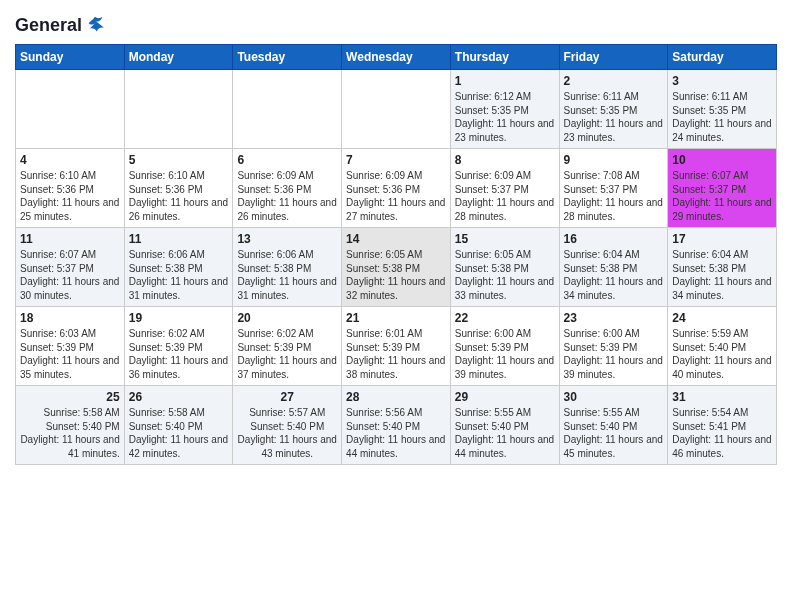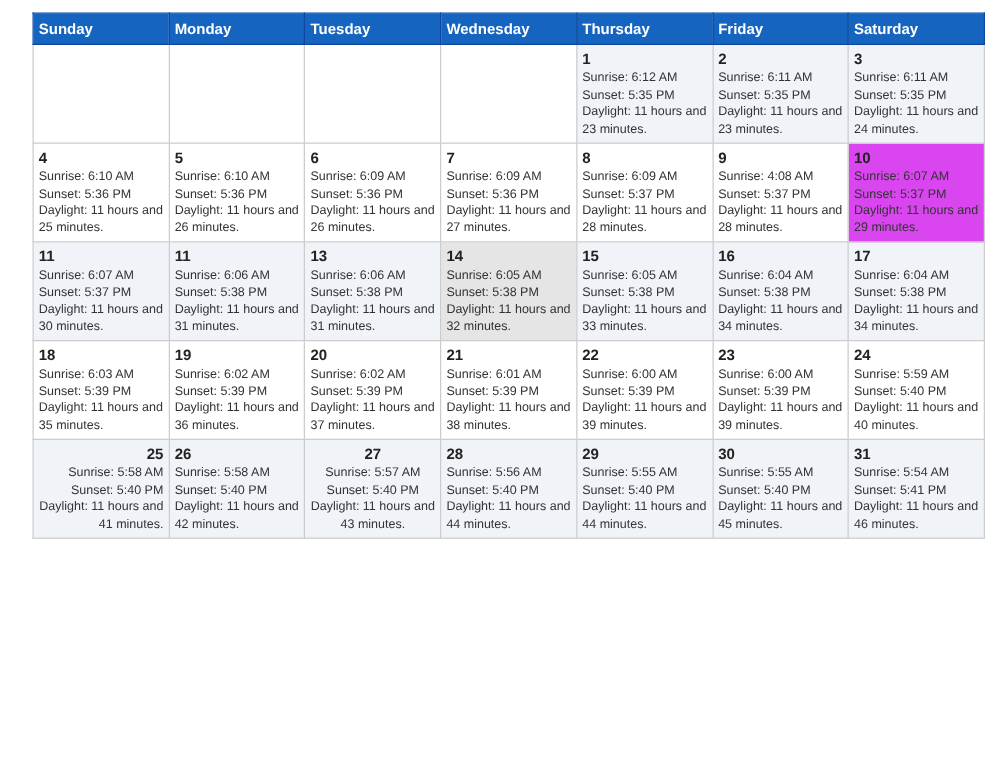--- a/index.html
+++ b/index.html
@@ -58,21 +58,20 @@
     }
     .location-subtitle {
       font-size: 14px;
       color: #444;
       margin-top: 2px;
     }
     .calendar-table {
       width: 100%;
       border-collapse: collapse;
       table-layout: fixed;
-      margin-left: 11px;
     }
     .calendar-table th {
       background-color: #1565c0;
       color: #fff;
       font-size: 12px;
       font-weight: bold;
       padding: 5px 4px;
       text-align: left;
       border: 1px solid #0d47a1;
     }
@@ -104,20 +103,37 @@
       color: #333;
     }
     .empty-cell {
       background: #fff !important;
     }
   </style>
 </head>
 <body>
 
 <div class="page-container">
+  <div class="header">
+    <div class="logo-area">
+      <div class="logo-text">
+        <span class="logo-general">
+          <span>General</span>
+        </span>
+        <svg class="logo-icon" viewBox="0 0 24 24">
+          <path d="M12 3 C14 5, 18 5, 20 3 C19 7, 16 9, 13 8 L22 15 C18 14, 15 16, 14 19 C12 16, 9 15, 6 16 L12 10 C10 12, 7 12, 5 10 C7 8, 10 6, 12 3 Z" fill="#1565c0"></path>
+        </svg>
+      </div>
+      <div class="logo-blue-label"></div>
+    </div>
+    <div class="title-area">
+      <div class="month-title"></div>
+      <div class="location-subtitle"></div>
+    </div>
+  </div>
 
   <table class="calendar-table">
     <thead>
       <tr>
       <th>Sunday</th>
           <th>Monday</th>
           <th>Tuesday</th>
           <th>Wednesday</th>
           <th>Thursday</th>
           <th>Friday</th>
@@ -175,21 +191,21 @@
 Daylight: 11 hours and 27 minutes.</div>
           </td>
           <td style="background-color: rgb(255, 255, 255);">
             <span class="day-number">8</span>
             <div class="cell-content" style="white-space: pre-line;">Sunrise: 6:09 AM
 Sunset: 5:37 PM
 Daylight: 11 hours and 28 minutes.</div>
           </td>
           <td style="background-color: rgb(255, 255, 255);">
             <span class="day-number">9</span>
-            <div class="cell-content" style="white-space: pre-line;">Sunrise: 4:08 AM
+            <div class="cell-content" style="white-space: pre-line;">Sunrise: 7:08 AM
 Sunset: 5:37 PM
 Daylight: 11 hours and 28 minutes.</div>
           </td>
           <td style="background-color: #d946ef;">
             <span class="day-number">10</span>
             <div class="cell-content" style="white-space: pre-line;">Sunrise: 6:07 AM
 Sunset: 5:37 PM
 Daylight: 11 hours and 29 minutes.</div>
           </td>
         </tr>

